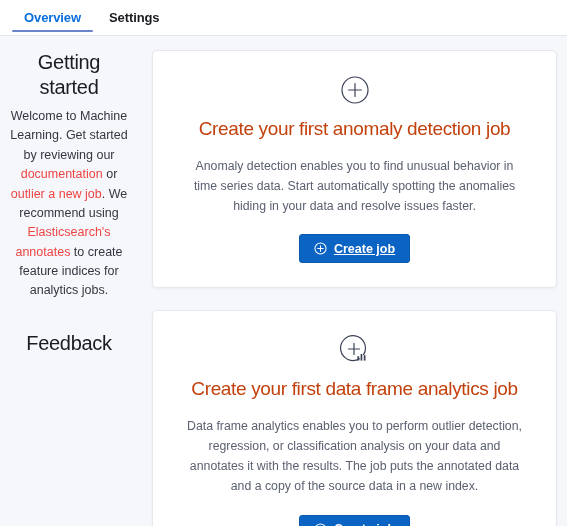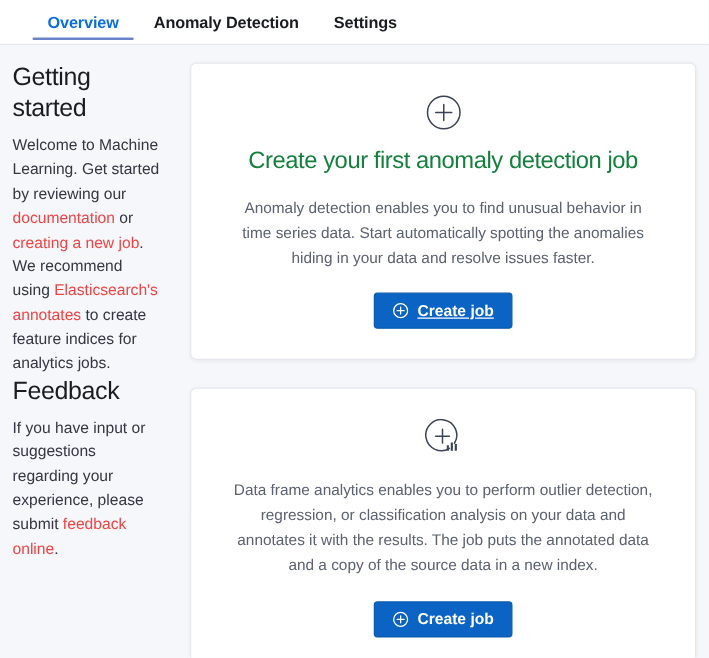--- a/index.html
+++ b/index.html
@@ -16,21 +16,21 @@
     overflow: hidden;
   }
 
   
   .tabbar {
     height: 36px;
     background: #ffffff;
     border-bottom: 1px solid #e3e6ec;
     display: flex;
     align-items: stretch;
-    padding-left: 24px;
+    padding-left: 10px;
   }
   .tab {
     position: relative;
     display: flex;
     align-items: center;
     padding: 0 14px;
     font-size: 13px;
     font-weight: bold;
     color: #1a1c21;
     letter-spacing: -0.1px;
@@ -54,30 +54,31 @@
     display: flex;
     padding: 14px 10px 0 10px;
     height: calc(526px - 36px);
   }
 
   
   .sidebar {
     width: 142px;
     flex: 0 0 142px;
     padding-right: 24px;
+    text-align: center;
   }
   .side-title {
     font-size: 20px;
     font-weight: normal;
     color: #1a1c21;
     margin: 0 0 7px 0;
     letter-spacing: -0.3px;
     line-height: 1.25;
   }
-  .side-title.second { }
+  .side-title.second { margin-top: 30px; }
   .side-text {
     font-size: 12.5px;
     line-height: 1.55;
     color: #343741;
     margin: 0;
   }
   .lnk {
     color: #ef4444;
     text-decoration: none;
     cursor: pointer;
@@ -102,35 +103,35 @@
   .card-icon {
     display: flex;
     justify-content: center;
     align-items: center;
     height: 34px;
     margin-bottom: 10px;
   }
   .card-title {
     font-size: 19px;
     font-weight: normal;
-    color: #15803d;
+    color: #c2410c;
     margin: 0 0 12px 0;
     letter-spacing: -0.35px;
     line-height: 1.25;
   }
   .card-desc {
     font-size: 12.3px;
     line-height: 1.62;
     color: #5b6171;
     margin: 16px auto 18px auto;
     max-width: 335px;
   }
   .btn {
     display: inline-flex;
-    align-items: center;
+    align-items: flex-end;
     gap: 7px;
     background: #0b64c4;
     border: 1px solid #0a5bb0;
     color: #ffffff;
     font-size: 12.5px;
     font-weight: bold;
     padding: 7px 14px;
     border-radius: 3px;
     cursor: pointer;
     font-family: "Liberation Sans", sans-serif;
@@ -141,38 +142,34 @@
   .btn svg { display: block; }
 </style>
 </head>
 <body>
 
 <div class="tabbar">
   <div class="tab selected">
     <span>Overview</span>
   </div>
   <div class="tab">
-    <span>Anomaly Detection</span>
-  </div>
-  <div class="tab">
     <span>Settings</span>
   </div>
 </div>
 
 <div class="page">
 
   <div class="sidebar">
 
     <h2 class="side-title">Getting started</h2>
 
-    <p class="side-text"><span>Welcome to Machine Learning. Get started by reviewing our </span><a class="lnk">documentation</a><span> or </span><a class="lnk">creating a new job</a><span>. We recommend using </span><a class="lnk">Elasticsearch's annotates</a><span> to create feature indices for analytics jobs.</span></p>
+    <p class="side-text"><span>Welcome to Machine Learning. Get started by reviewing our </span><a class="lnk">documentation</a><span> or </span><a class="lnk">outlier a new job</a><span>. We recommend using </span><a class="lnk">Elasticsearch's annotates</a><span> to create feature indices for analytics jobs.</span></p>
 
     <h2 class="side-title second">Feedback</h2>
 
-    <p class="side-text"><span>If you have input or suggestions regarding your experience, please submit </span><a class="lnk">feedback online</a><span>.</span></p>
   </div>
 
   <div class="cards">
 
     <div class="card">
       <div class="card-icon">
         <svg width="30" height="30" viewBox="0 0 30 30" fill="none">
           <circle cx="15" cy="15" r="13" stroke="#3c4257" stroke-width="1.2"></circle>
           <path d="M15 8.6v12.8M8.6 15h12.8" stroke="#3c4257" stroke-width="1.2" stroke-linecap="round"></path>
         </svg>
@@ -193,20 +190,21 @@
     <div class="card">
       <div class="card-icon">
         <svg width="30" height="30" viewBox="0 0 30 30" fill="none">
           <path d="M23.6 19.6A12.4 12.4 0 1 0 19.5 23.7" stroke="#3c4257" stroke-width="1.2" stroke-linecap="round"></path>
           <path d="M14 8.4v11M8.5 14h11" stroke="#3c4257" stroke-width="1.2" stroke-linecap="round"></path>
           <rect x="17.4" y="21.2" width="1.7" height="4.4" fill="#3c4257"></rect>
           <rect x="20.6" y="19.0" width="1.7" height="6.6" fill="#3c4257"></rect>
           <rect x="23.8" y="20.2" width="1.7" height="5.4" fill="#3c4257"></rect>
         </svg>
       </div>
+      <h1 class="card-title">Create your first data frame analytics job</h1>
       <p class="card-desc">Data frame analytics enables you to perform outlier detection, regression, or classification analysis on your data and annotates it with the results. The job puts the annotated data and a copy of the source data in a new index.</p>
       <button class="btn">
         <span>
           <svg width="13" height="13" viewBox="0 0 14 14" fill="none">
             <circle cx="7" cy="7" r="6" stroke="#ffffff" stroke-width="1.1"></circle>
             <path d="M7 4v6M4 7h6" stroke="#ffffff" stroke-width="1.1" stroke-linecap="round"></path>
           </svg>
         </span>
         <span class="btn-label">Create job</span>
       </button>

